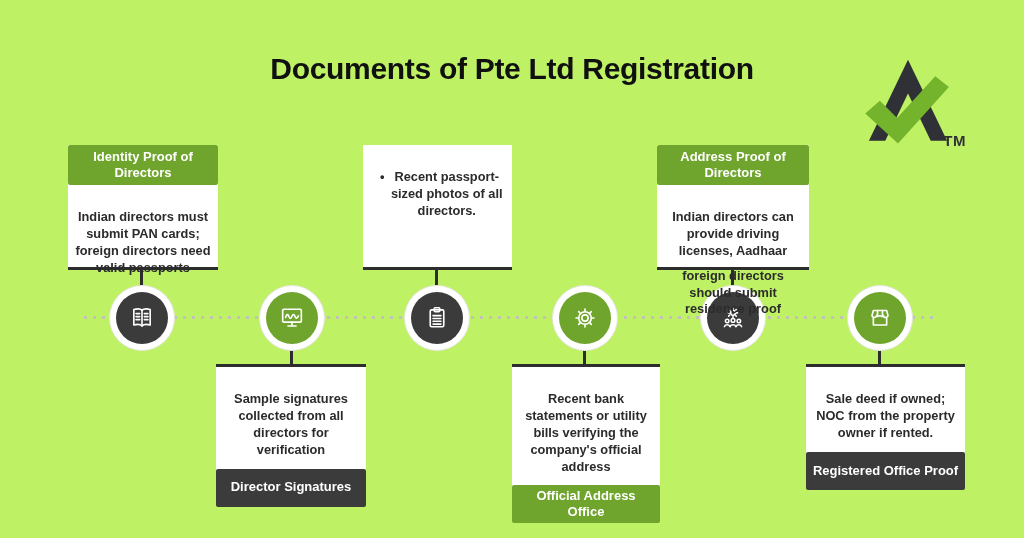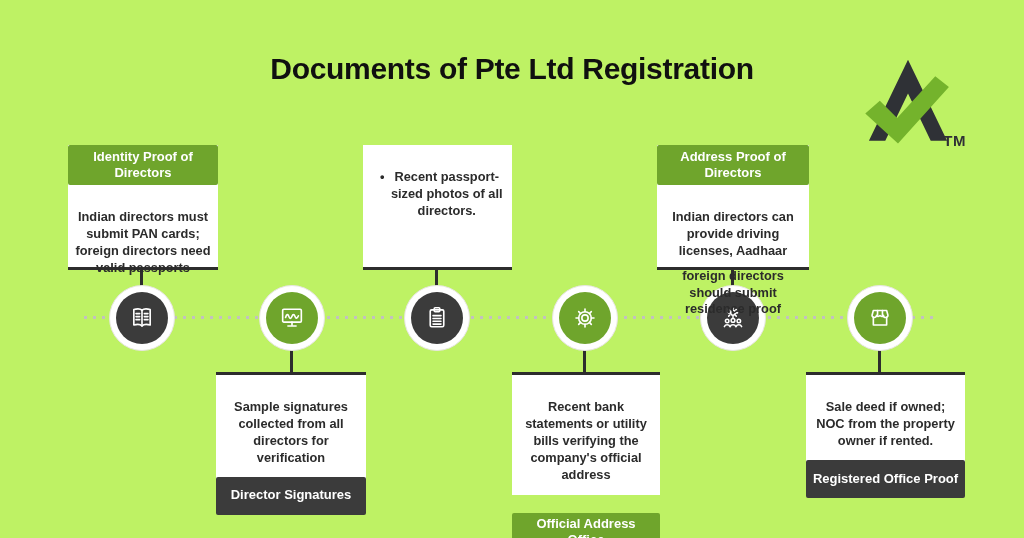--- a/index.html
+++ b/index.html
@@ -47,21 +47,21 @@
   .connector{
     position:absolute;width:3px;background:#2d2d2d;
   }
   
   .card{
     position:absolute;background:#ffffff;
     display:flex;flex-direction:column;
     box-sizing:border-box;
   }
   .card.top{top:145px;height:125px;border-bottom:3px solid #2d2d2d;}
-  .card.bottom{top:372px;height:123px;border-top:3px solid #2d2d2d;}
+  .card.bottom{top:364px;height:123px;border-top:3px solid #2d2d2d;}
   .card-header,.card-footer{
     color:#ffffff;font-size:13px;font-weight:700;line-height:1.25;
     text-align:center;
     display:flex;align-items:center;justify-content:center;
     padding:5px 6px;box-sizing:border-box;border-radius:2px;
   }
   .card-header{min-height:40px;}
   .card-footer{min-height:38px;margin-top:auto;}
   .bg-green{background:#6fa52c;}
   .bg-dark{background:#3b3b3b;}
@@ -189,21 +189,21 @@
     </div>
   </div>
 
   <div class="card bottom" style="left:216px;width:150px;">
     <div class="card-body">
       <p>Sample signatures collected from all directors for verification</p>
     </div>
     <div class="card-footer bg-dark">Director Signatures</div>
   </div>
 
-  <div class="card bottom" style="left:512px;width:148px;gap:20px;">
+  <div class="card bottom" style="left:512px;width:148px;">
     <div class="card-body">
       <p>Recent bank statements or utility bills verifying the company's official address</p>
     </div>
     <div class="card-footer bg-green">Official Address Office</div>
   </div>
 
   <div class="card bottom" style="left:806px;width:159px;">
     <div class="card-body">
       <p>Sale deed if owned; NOC from the property owner if rented.</p>
     </div>

